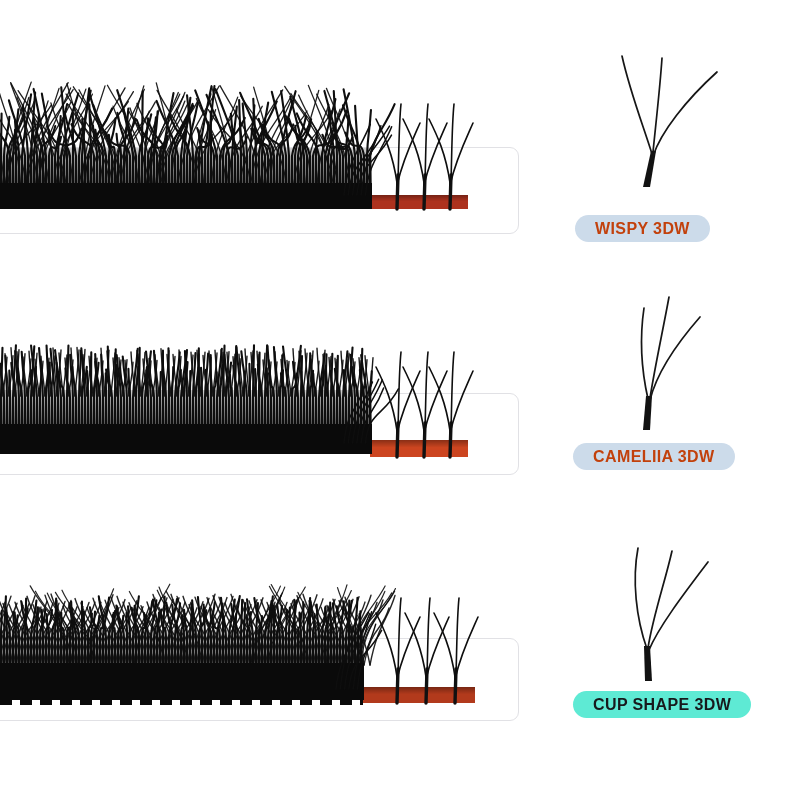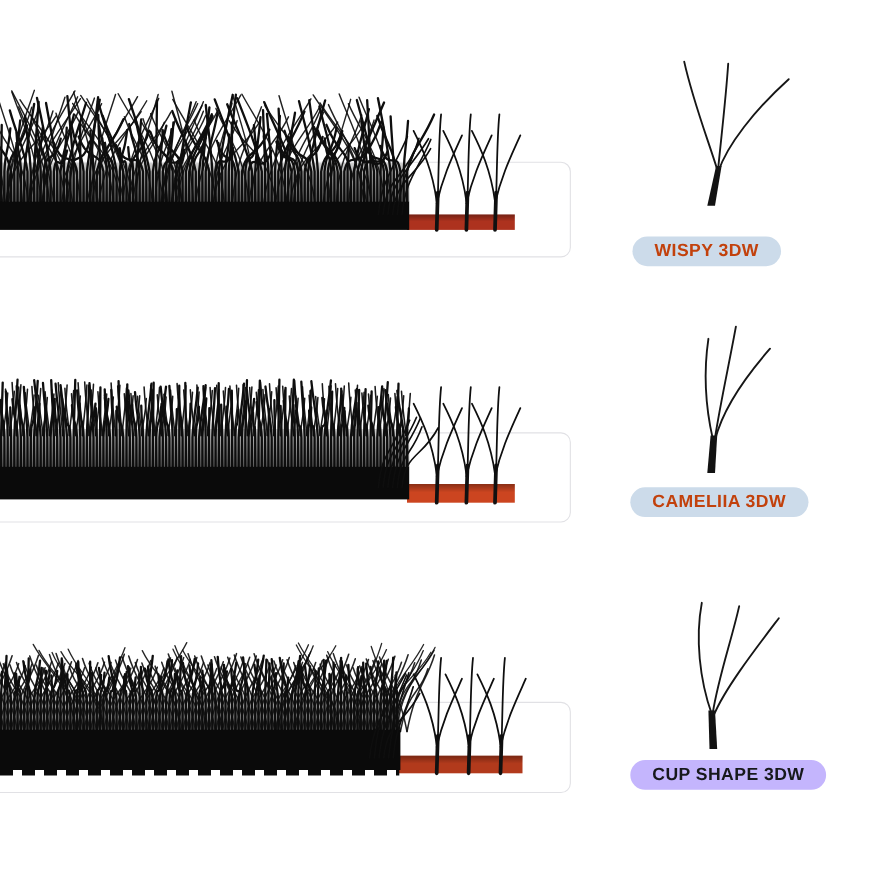--- a/index.html
+++ b/index.html
@@ -874,18 +874,18 @@
         <path d="M126,85 C127,51 127,27 129,8" fill="none" stroke="#0e0e0e" stroke-width="1.6" stroke-linecap="round"></path>
         <path d="M125,89 C131,63 140,45 148,27" fill="none" stroke="#0e0e0e" stroke-width="1.6" stroke-linecap="round"></path>
       </svg>
     <div class="dash" id="dash-2" style="left: 0px; top: 700px; width: 363px; height: 5px; background: repeating-linear-gradient(90deg, rgb(10, 10, 10) 0px, rgb(10, 10, 10) 12px, rgba(0, 0, 0, 0) 12px, rgba(0, 0, 0, 0) 20px);"></div>
     <svg id="single-2" viewBox="575 535 180 160" style="left: 575px; top: 535px; width: 180px; height: 160px;">
         <polygon points="645,681 652,681 650,646 644,646" fill="#121212"></polygon>
         <path d="M647,649 C636,618 632,580 638,548" fill="none" stroke="#161616" stroke-width="1.7" stroke-linecap="round"></path>
         <path d="M648,648 C653,616 665,582 672,551" fill="none" stroke="#161616" stroke-width="1.7" stroke-linecap="round"></path>
         <path d="M649,650 C659,626 686,591 708,562" fill="none" stroke="#161616" stroke-width="1.7" stroke-linecap="round"></path>
       </svg>
-    <div class="badge" id="badge-2" style="left: 573px; top: 691px; background: #c4b5fd; color: rgb(23, 25, 28);">
+    <div class="badge" id="badge-2" style="left: 573px; top: 691px; background: #5eead4; color: rgb(23, 25, 28);">
       <span>CUP SHAPE 3DW</span>
     </div>
   </div>
 
 </div>
 
 </body></html>

